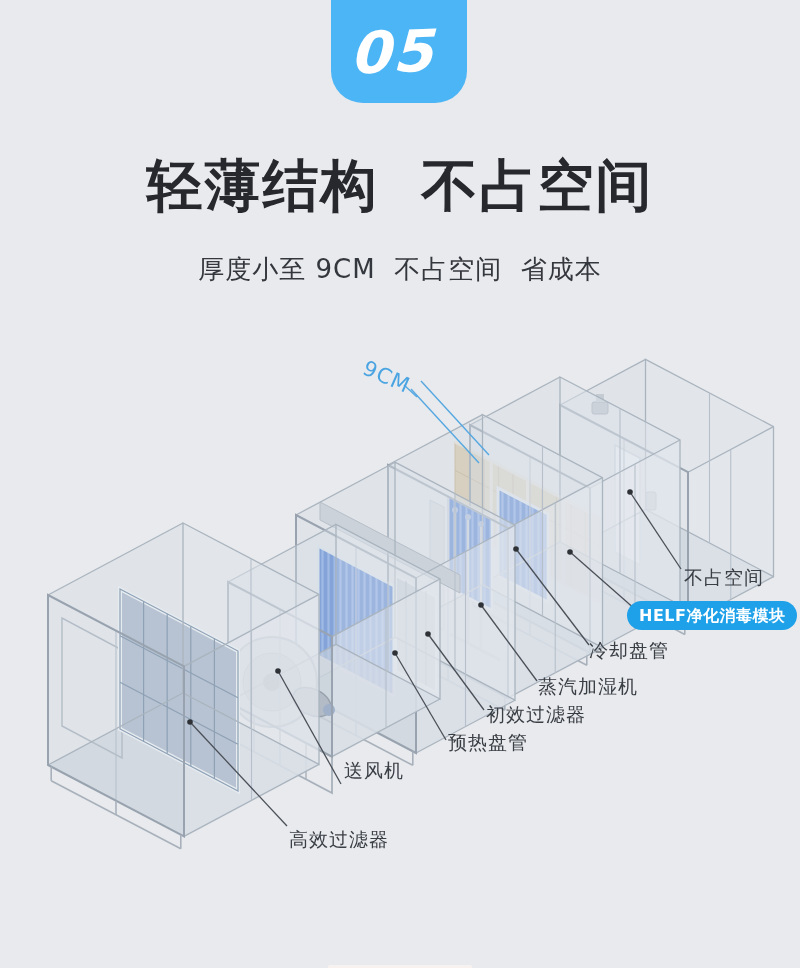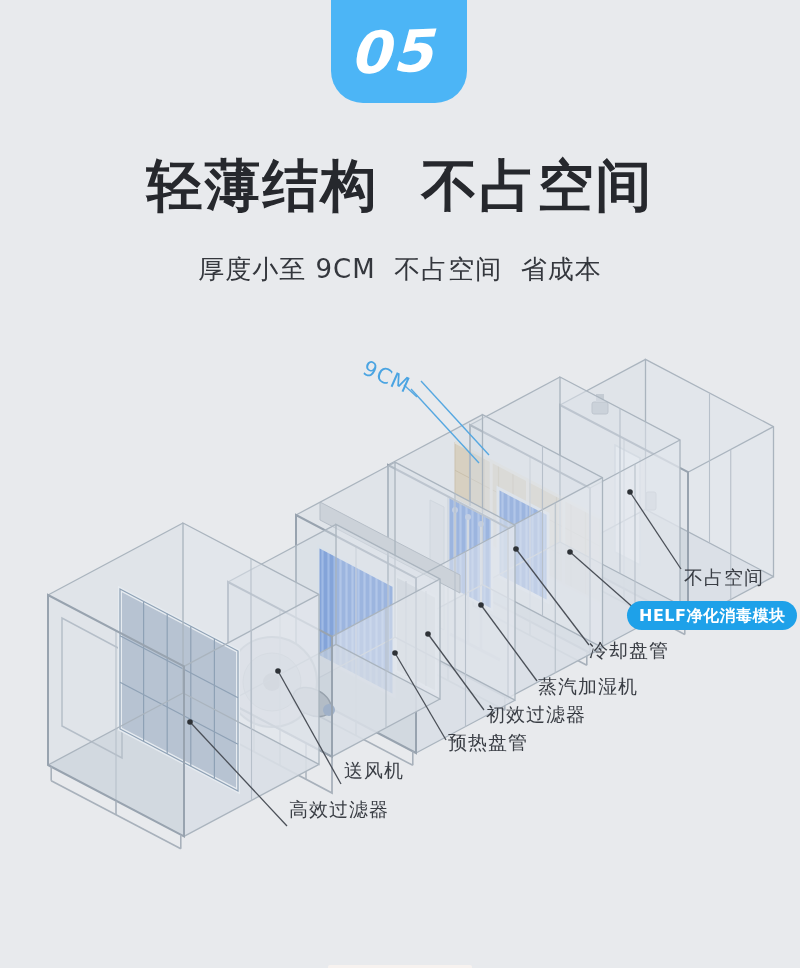--- a/index.html
+++ b/index.html
@@ -254,17 +254,17 @@
 
     <div class="dim-label" style="left:369px;top:6px">9CM</div>
 
     <div class="callout" style="left:684px;top:216px">不占空间</div>
     <div class="pill" style="left:627px;top:251px">HELF净化消毒模块</div>
     <div class="callout" style="left:589px;top:289px">冷却盘管</div>
     <div class="callout" style="left:538px;top:325px">蒸汽加湿机</div>
     <div class="callout" style="left:486px;top:353px">初效过滤器</div>
     <div class="callout" style="left:448px;top:381px">预热盘管</div>
     <div class="callout" style="left:344px;top:409px">送风机</div>
-    <div class="callout" style="left:289px;top:448px">高效过滤器</div>
+    <div class="callout" style="left:289px;top:478px">高效过滤器</div>
   </div>
 
   <div class="bottom-strip"></div>
 </div>
 
 </body></html>

